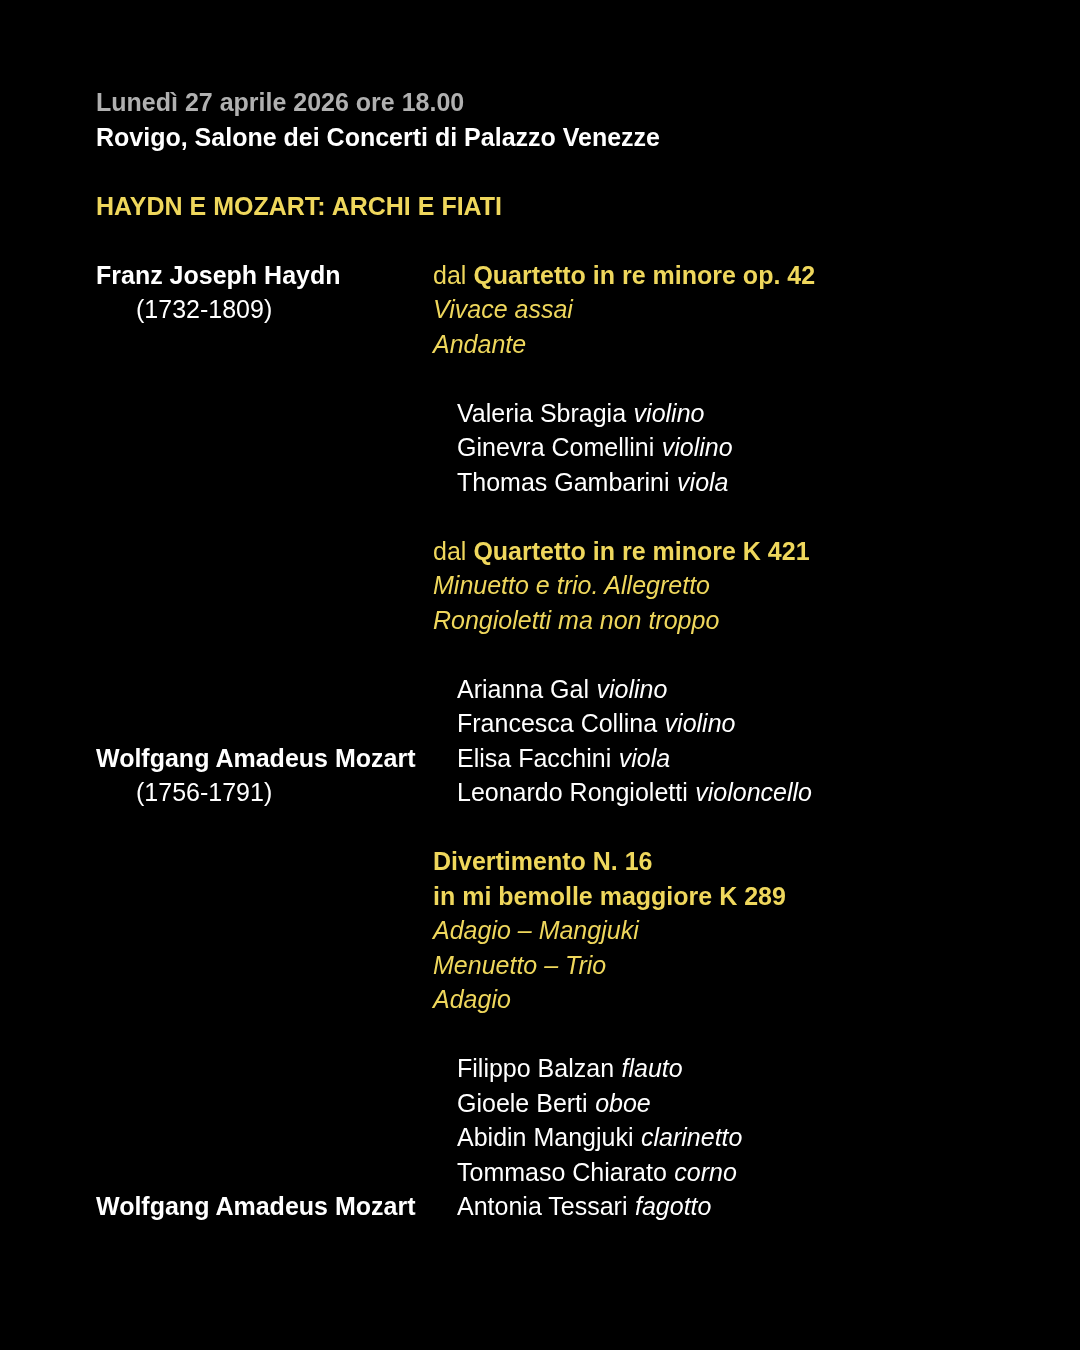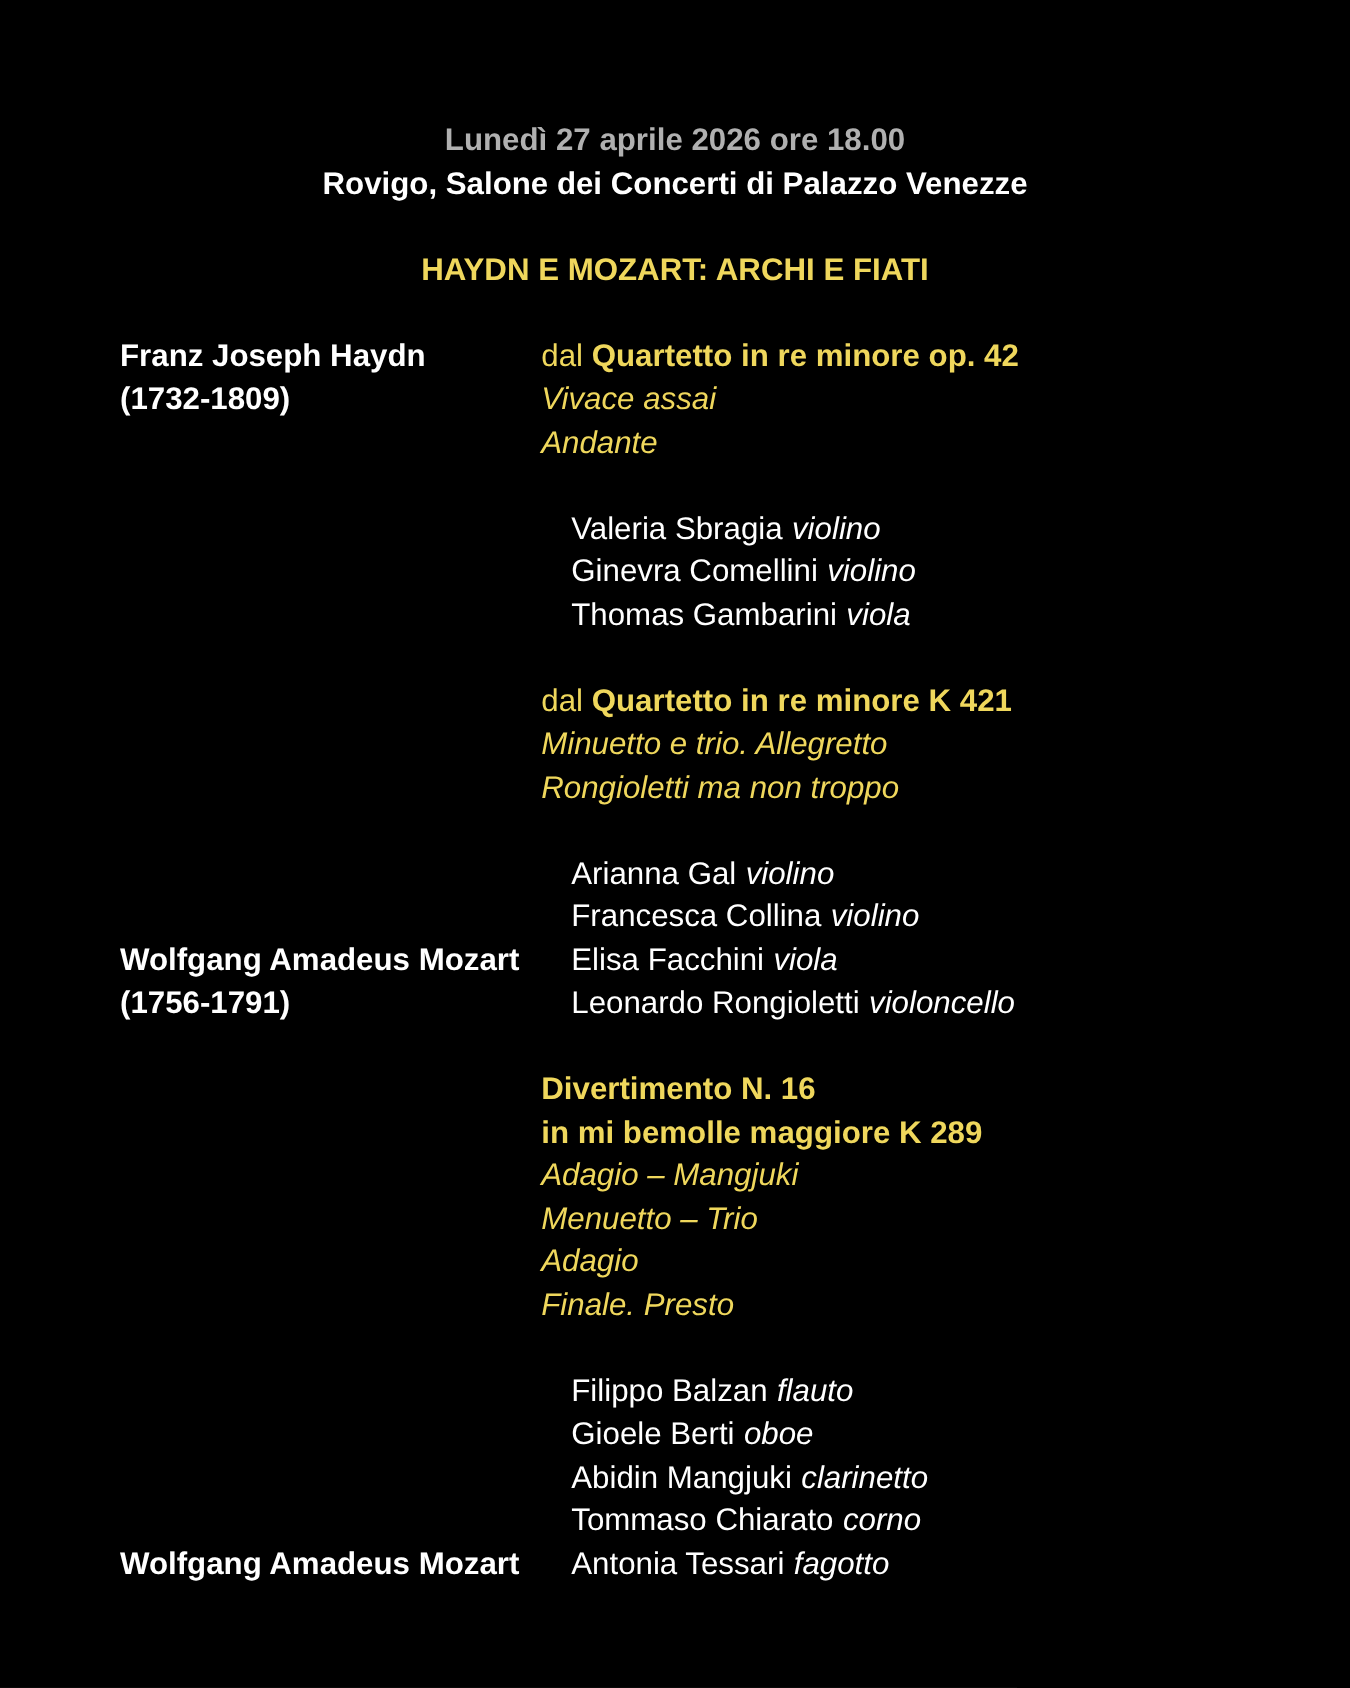--- a/index.html
+++ b/index.html
@@ -20,39 +20,39 @@
     height:1350px;
     margin:0 auto;
     background:var(--bg);
     font-family:"Liberation Sans","DejaVu Sans",sans-serif;
     font-size:var(--fs);
     line-height:var(--lh);
     color:var(--white);
     overflow:hidden;
     padding:85px var(--left-pad) 0 var(--left-pad);
   }
-  .header{text-align:center;margin-top:10px;}
+  .header{text-align:left;}
   .date-line{color:var(--gray);font-weight:700;}
   .venue-line{color:var(--white);font-weight:700;}
   .gap{height:var(--lh);}
   .program-title{
     color:var(--yellow);
     font-weight:700;
     margin-bottom:var(--lh);
   }
   .program{}
   .section{display:flex;align-items:flex-start;}
   .section + .section{margin-top:var(--lh);align-items:flex-end;}
   .composer-col{
     width:var(--composer-col);
     flex:0 0 var(--composer-col);
     white-space:nowrap;
   }
   .composer-name{font-weight:700;color:var(--white);}
-  .composer-dates{color:var(--white);font-weight:700;}
+  .composer-dates{color:var(--white);font-weight:400;margin-left:40px;}
   .piece-col{flex:1 1 auto;min-width:0;}
   .title-line{color:var(--yellow);white-space:nowrap;}
   .title-line .prefix{font-weight:400;}
   .title-line .prefix:not(:empty){margin-right:0.28em;}
   .title-line .bold{font-weight:700;}
   .movement{color:var(--yellow);font-style:italic;white-space:nowrap;}
   .performers{margin-top:var(--lh);margin-left:24px;}
   .performer{color:var(--white);white-space:nowrap;}
   .p-name{font-style:normal;}
   .p-instr{font-style:italic;margin-left:0.30em;}
@@ -130,21 +130,20 @@
 
   <div class="title-line"><span class="prefix"></span><span class="bold">in mi bemolle maggiore K 289</span></div>
 </div>
       <div class="movements">
   <div class="movement">Adagio – Mangjuki</div>
 
   <div class="movement">Menuetto – Trio</div>
 
   <div class="movement">Adagio</div>
 
-  <div class="movement">Finale. Presto</div>
 </div>
       <div class="performers">
   <div class="performer"><span class="p-name">Filippo Balzan</span><span class="p-instr">flauto</span></div>
 
   <div class="performer"><span class="p-name">Gioele Berti</span><span class="p-instr">oboe</span></div>
 
   <div class="performer"><span class="p-name">Abidin Mangjuki</span><span class="p-instr">clarinetto</span></div>
 
   <div class="performer"><span class="p-name">Tommaso Chiarato</span><span class="p-instr">corno</span></div>
 

